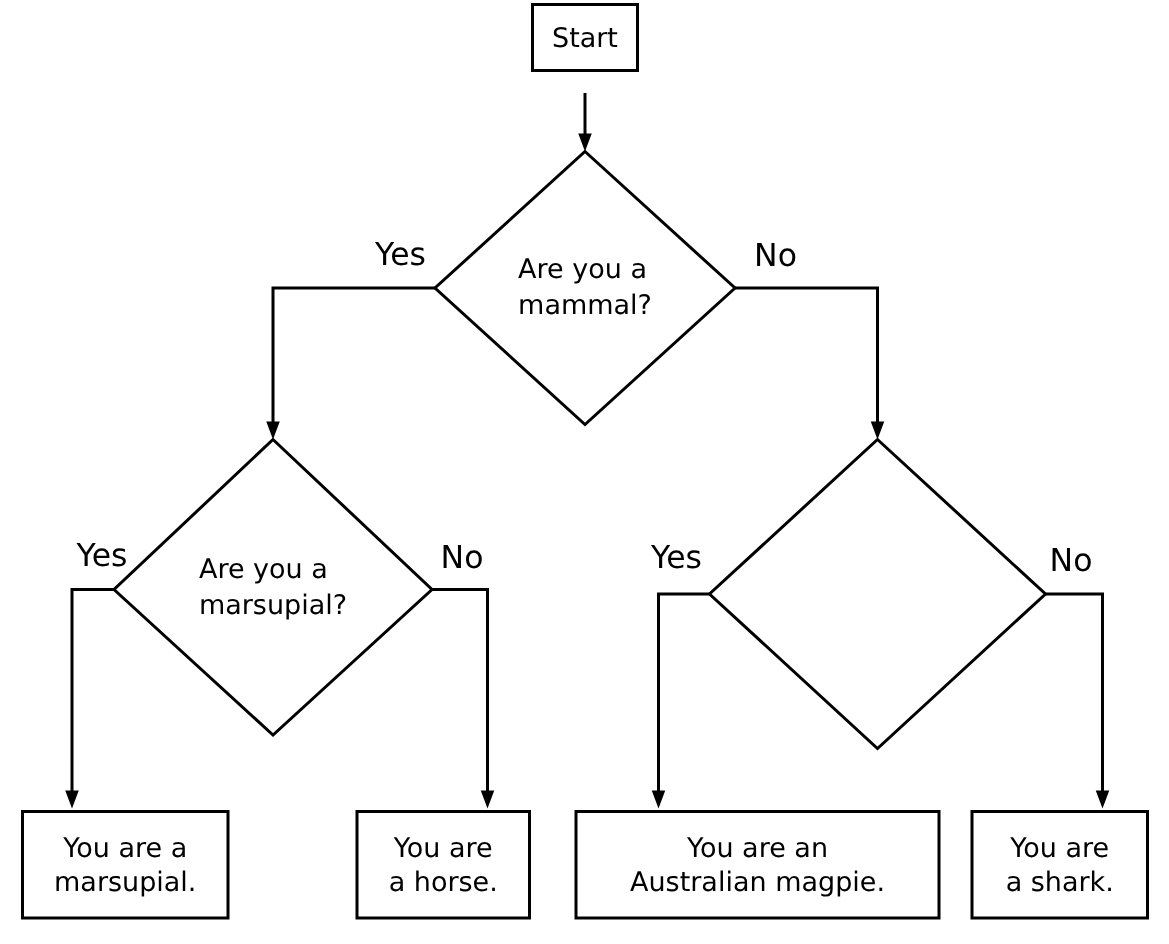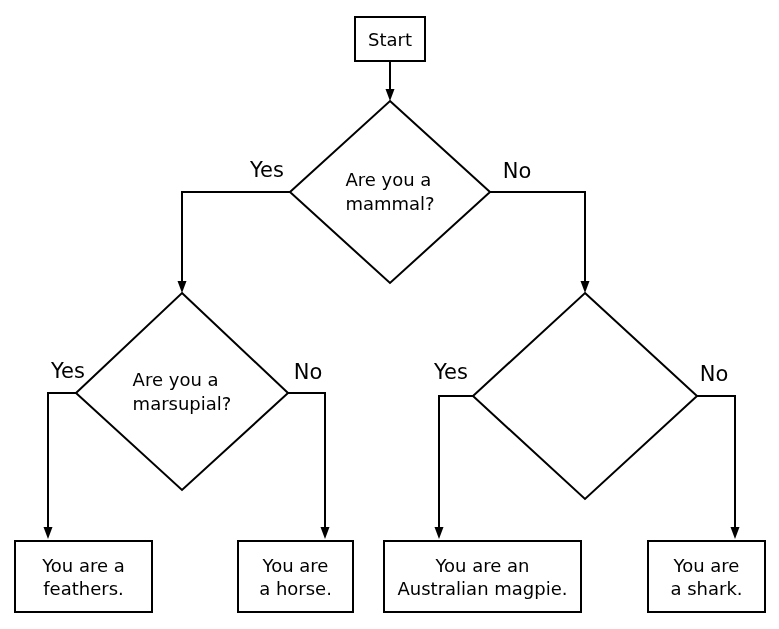--- a/index.html
+++ b/index.html
@@ -67,45 +67,45 @@
     <polygon class="head" points="48,539 43.5,527 52.5,527"></polygon>
     <polygon class="head" points="325,539 320.5,527 329.5,527"></polygon>
     <polygon class="head" points="439,539 434.5,527 443.5,527"></polygon>
     <polygon class="head" points="735,539 730.5,527 739.5,527"></polygon>
 
     <polygon class="shape" points="390,101 490,192 390,283 290,192"></polygon>
     <polygon class="shape" points="182,293 288,393 182,490 76,393"></polygon>
     <polygon class="shape" points="585,293 697,396 585,499 473,396"></polygon>
   </svg>
 
-  <div class="node box" style="left:354px; top:16px; width:72px; height:46px;">
+  <div class="node box" style="left:354px; top:2px; width:72px; height:46px;">
     <span class="pre">Start</span>
   </div>
 
   <div class="diamond-text" style="left:390px; top:192px;">Are you a
 mammal?</div>
   <div class="diamond-text" style="left:182px; top:392px;">Are you a
 marsupial?</div>
 
   <div class="edge-label" style="left:267px; top:170px;">Yes</div>
   <div class="edge-label" style="left:517px; top:171px;">No</div>
   <div class="edge-label" style="left:68px; top:371px;">Yes</div>
   <div class="edge-label" style="left:308px; top:372px;">No</div>
   <div class="edge-label" style="left:451px; top:372px;">Yes</div>
   <div class="edge-label" style="left:714px; top:374px;">No</div>
 
   <div class="node box" style="left:14px; top:540px; width:139px; height:73px;">
     <span class="pre">You are a
-feathers.</span>
+marsupial.</span>
   </div>
   <div class="node box" style="left:237px; top:540px; width:117px; height:73px;">
     <span class="pre">You are
 a horse.</span>
   </div>
-  <div class="node box" style="left:383px; top:540px; width:199px; height:73px;">
+  <div class="node box" style="left:383px; top:540px; width:244px; height:73px;">
     <span class="pre">You are an
 Australian magpie.</span>
   </div>
   <div class="node box" style="left:647px; top:540px; width:119px; height:73px;">
     <span class="pre">You are
 a shark.</span>
   </div>
 
 </div>
 

